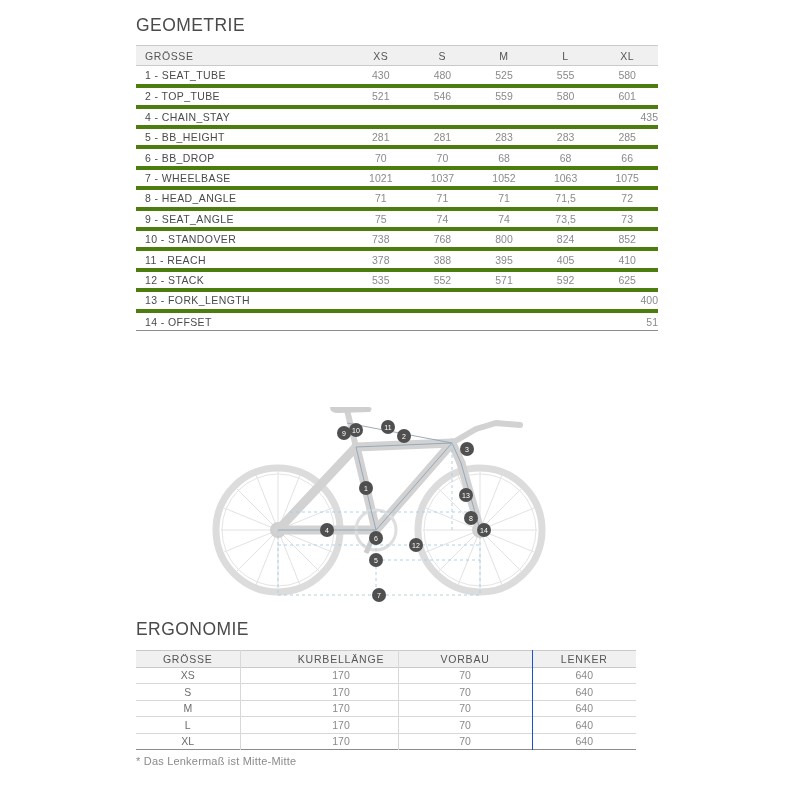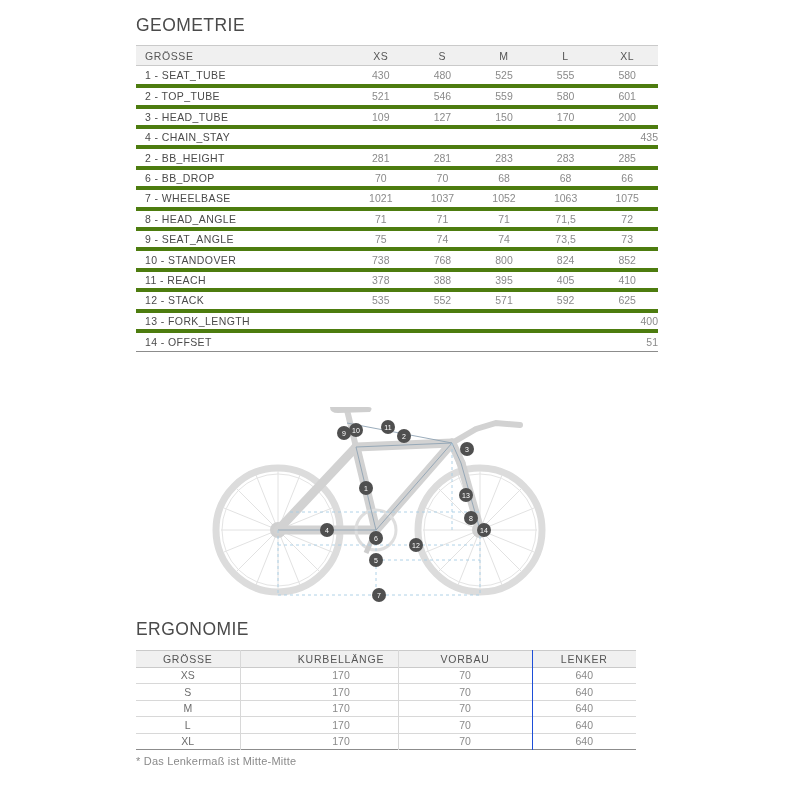--- a/index.html
+++ b/index.html
@@ -164,36 +164,28 @@
 
       <tr>
         <td class="geo-label">2 - TOP_TUBE</td>
         <td class="geo-val">521</td>
         <td class="geo-val">546</td>
         <td class="geo-val">559</td>
         <td class="geo-val">580</td>
         <td class="geo-val">601</td>
       </tr>
 
-      <tr>
-        <td class="geo-label">3 - HEAD_TUBE</td>
-        <td class="geo-val">109</td>
-        <td class="geo-val">127</td>
-        <td class="geo-val">150</td>
-        <td class="geo-val">170</td>
-        <td class="geo-val">200</td>
-      </tr>
 
       <tr>
         <td class="geo-label">4 - CHAIN_STAY</td>
         <td class="geo-span" colspan="5">435</td>
       </tr>
 
       <tr>
-        <td class="geo-label">2 - BB_HEIGHT</td>
+        <td class="geo-label">5 - BB_HEIGHT</td>
         <td class="geo-val">281</td>
         <td class="geo-val">281</td>
         <td class="geo-val">283</td>
         <td class="geo-val">283</td>
         <td class="geo-val">285</td>
       </tr>
 
       <tr>
         <td class="geo-label">6 - BB_DROP</td>
         <td class="geo-val">70</td>

